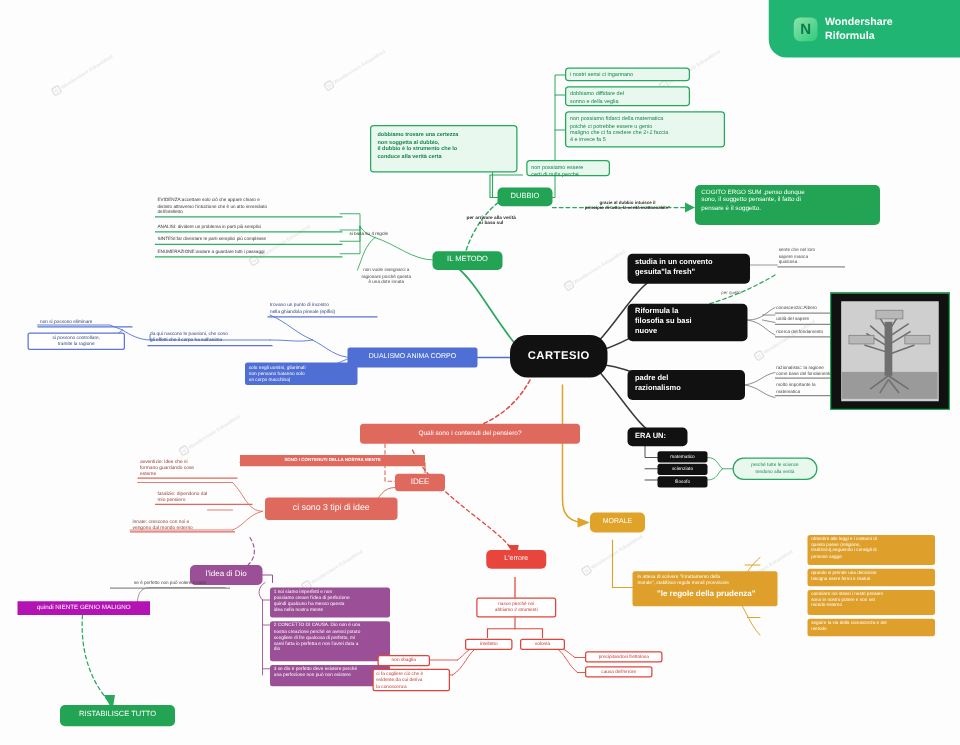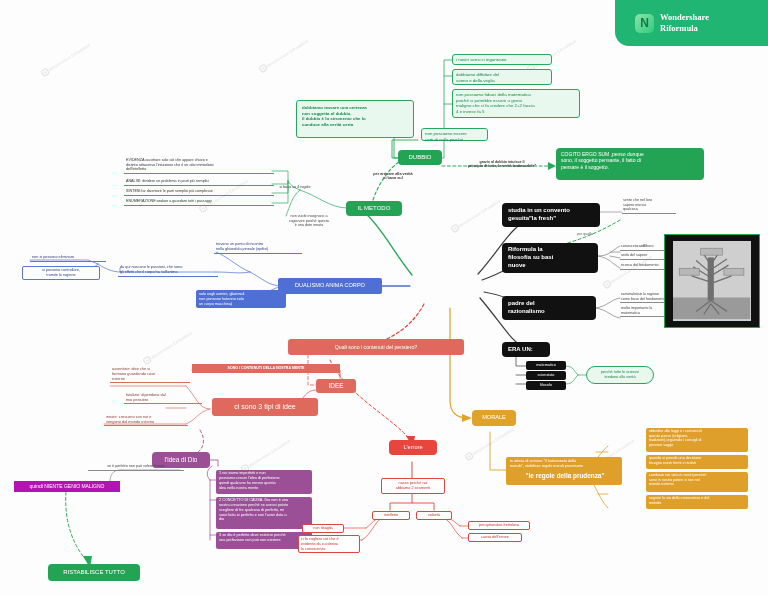--- a/index.html
+++ b/index.html
@@ -55,21 +55,21 @@
       border-radius:2px;padding:0 1px;margin-right:1px;}
 
   
   #logo{position:absolute;right:0;top:0;width:153px;height:46px;
         background:#21b573;border-bottom-left-radius:14px;
         display:flex;align-items:center;padding-left:20px;box-sizing:border-box;}
   #logo .mark{width:19px;height:19px;border-radius:5px;
         background:linear-gradient(135deg,#8ee3a8,#2ecb7e);
         display:flex;align-items:center;justify-content:center;
         color:#0e7a4a;font-weight:bold;font-size:12px;margin-right:6px;}
-  #logo .txt{color:#fff;font-size:8.5px;font-weight:bold;line-height:1.25;font-family:Liberation Serif, serif;}
+  #logo .txt{color:#fff;font-size:8.5px;font-weight:bold;line-height:1.25;}
 
   
   #tree{position:absolute;border:1.6px solid #1faa57;background:#111;
         display:flex;align-items:center;justify-content:center;}
   #tree .inner{background:#cfcfcf;width:82%;height:86%;position:relative;overflow:hidden;}
 </style>
 </head>
 <body>
 
 <div id="canvas">
@@ -206,20 +206,21 @@
   <div class="wm" style="left:600px;top:268px;"><span class="wm-n">N</span>Wondershare EdrawMind</div>
 
   <div id="logo">
     <div class="mark">N</div>
     <div class="txt">
       <div>Wondershare</div>
       <div>Riformula</div>
     </div>
   </div>
 
+  <div class="node center" style="left:408px;top:268px;width:78px;height:34px;font-size:9px;">CARTESIO</div>
 
   <div class="node g-fill ctrc" style="left:398px;top:150px;width:44px;height:15px;font-size:6px;">DUBBIO</div>
 
   <div class="node g-out" style="left:296px;top:100px;width:118px;height:38px;padding:4px 5px;font-weight:bold;font-size:4.4px;white-space:pre-line;">dobbiamo trovare una certezza
 non soggetta al dubbio,
 il dubbio è lo strumento che lo
 conduce alla verità certa</div>
 
   <div class="node g-out" style="left:452px;top:54px;width:100px;height:11px;padding:2px 3px;white-space:pre-line;">i nostri sensi ci ingannano</div>
   <div class="node g-out" style="left:452px;top:69px;width:100px;height:16px;padding:2px 3px;white-space:pre-line;">dobbiamo diffidare del

